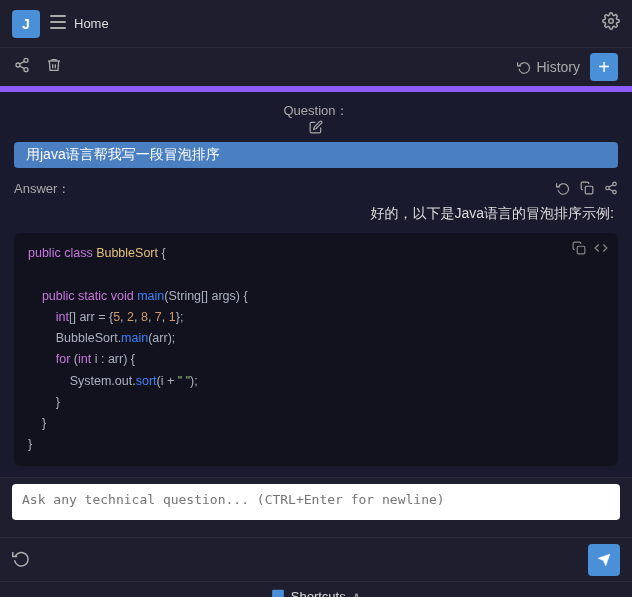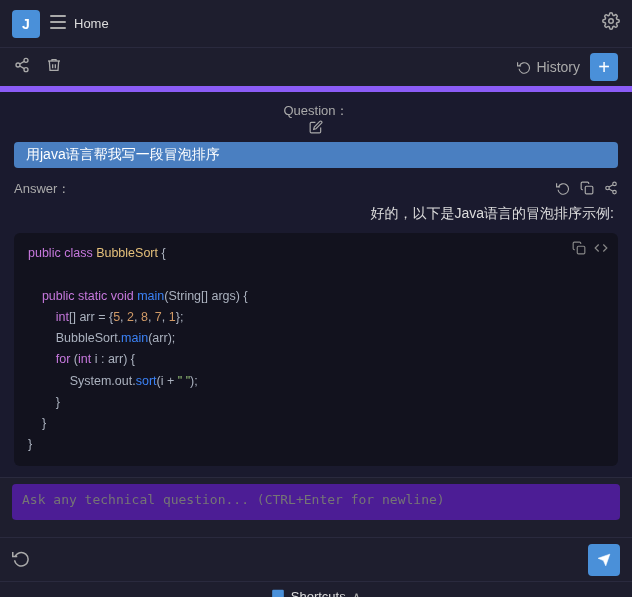--- a/index.html
+++ b/index.html
@@ -186,21 +186,21 @@
     .nm { color: #d19a66; } 
 
     
     .input-area {
       background: #1e1e2e;
       border-top: 1px solid #2a2a3e;
       padding: 6px 12px;
       height: 60px;
     }
     .input-field {
-      background: #4c1d95;
+      background: #ffffff;
       border: none;
       border-radius: 4px;
       color: #888;
       font-size: 13px;
       width: 100%;
       height: 36px;
       padding: 8px 10px;
       outline: none;
       resize: none;
     }

